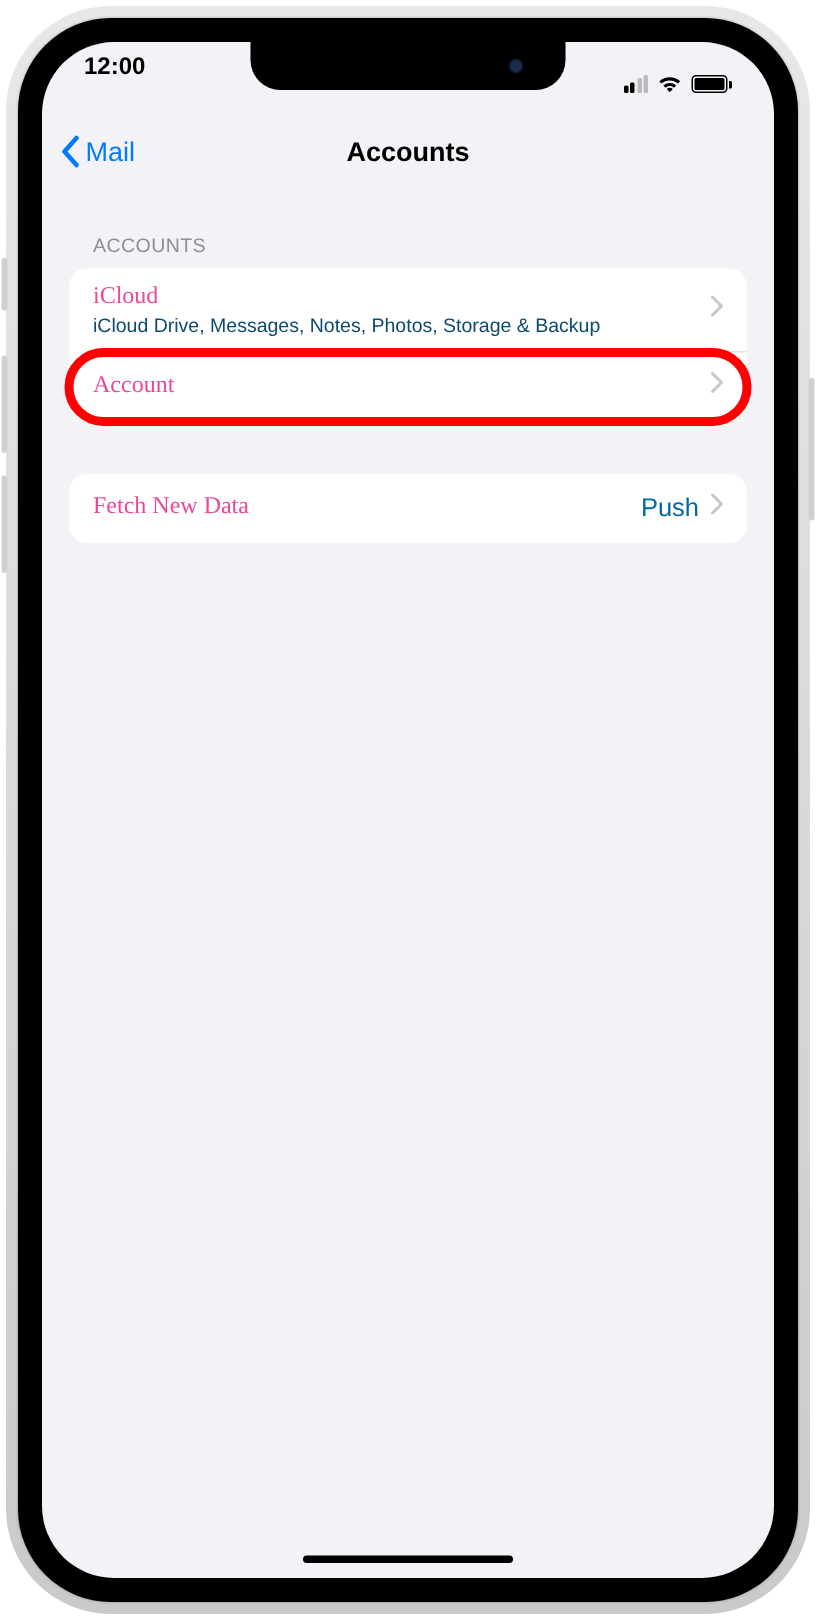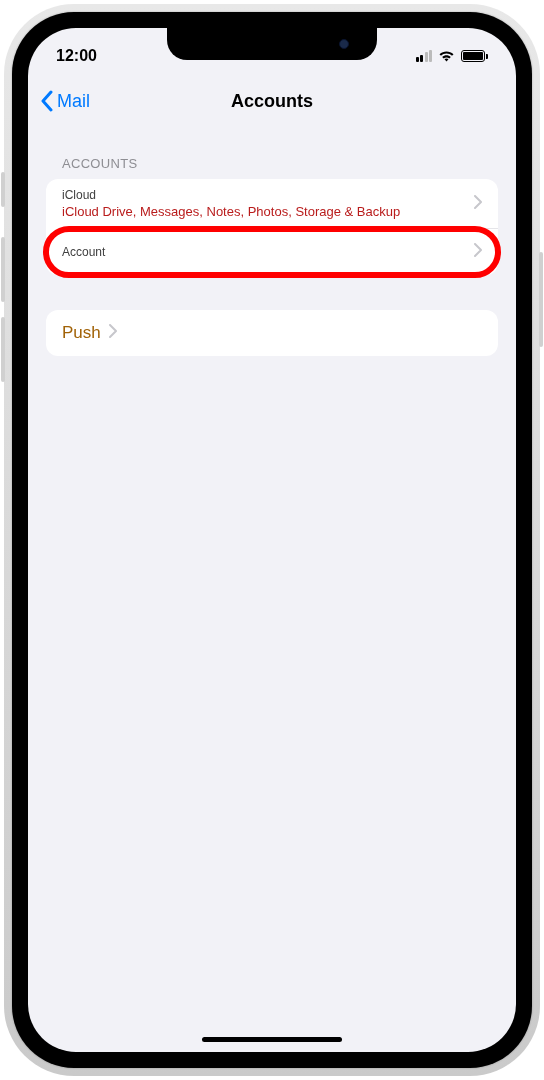--- a/index.html
+++ b/index.html
@@ -103,21 +103,20 @@
       width: 10px;
       height: 10px;
       background: #1a2a4a;
       border-radius: 50%;
       border: 1px solid #0a1530;
     }
     
     .status-bar {
       height: 48px;
       display: flex;
-      align-items: center;
       justify-content: space-between;
       padding: 0 28px;
       padding-top: 8px;
     }
     
     .status-time {
       font-size: 16px;
       font-weight: 600;
       color: #000;
     }
@@ -238,37 +237,38 @@
       height: 1px;
       background: #e5e5e9;
     }
     
     .list-item-content {
       flex: 1;
       min-width: 0;
     }
     
     .list-item-title {
-      font-size: 12px;
-      color: #404040;
+      font-size: 16px;
+      color: #ec4899;
       line-height: 1.3;
+      font-family: Liberation Serif, serif;
     }
     
     .list-item-subtitle {
       font-size: 13px;
-      color: #b91c1c;
+      color: #0c4a6e;
       line-height: 1.3;
       white-space: nowrap;
       overflow: hidden;
       text-overflow: ellipsis;
     }
     
     .list-item-value {
       font-size: 17px;
-      color: #a16207;
+      color: #0369a1;
       margin-right: 8px;
     }
     
     .chevron {
       color: #c7c7cc;
     }
     
     .highlight-ring {
       position: absolute;
       top: -3px;
@@ -373,20 +373,23 @@
                 </svg>
             </span>
           </div>
         </div>
 
 
       </div>
 
       <div class="list-group">
         <div class="list-item">
+          <div class="list-item-content">
+            <div class="list-item-title">Fetch New Data</div>
+          </div>
           <div class="list-item-value">Push</div>
           <span class="chevron">
             <svg width="8" height="14" viewBox="0 0 8 14">
                 <path d="M1 1 L7 7 L1 13" stroke="#c7c7cc" stroke-width="2" fill="none" stroke-linecap="round" stroke-linejoin="round"></path>
               </svg>
           </span>
         </div>
       </div>
 
     </div>

